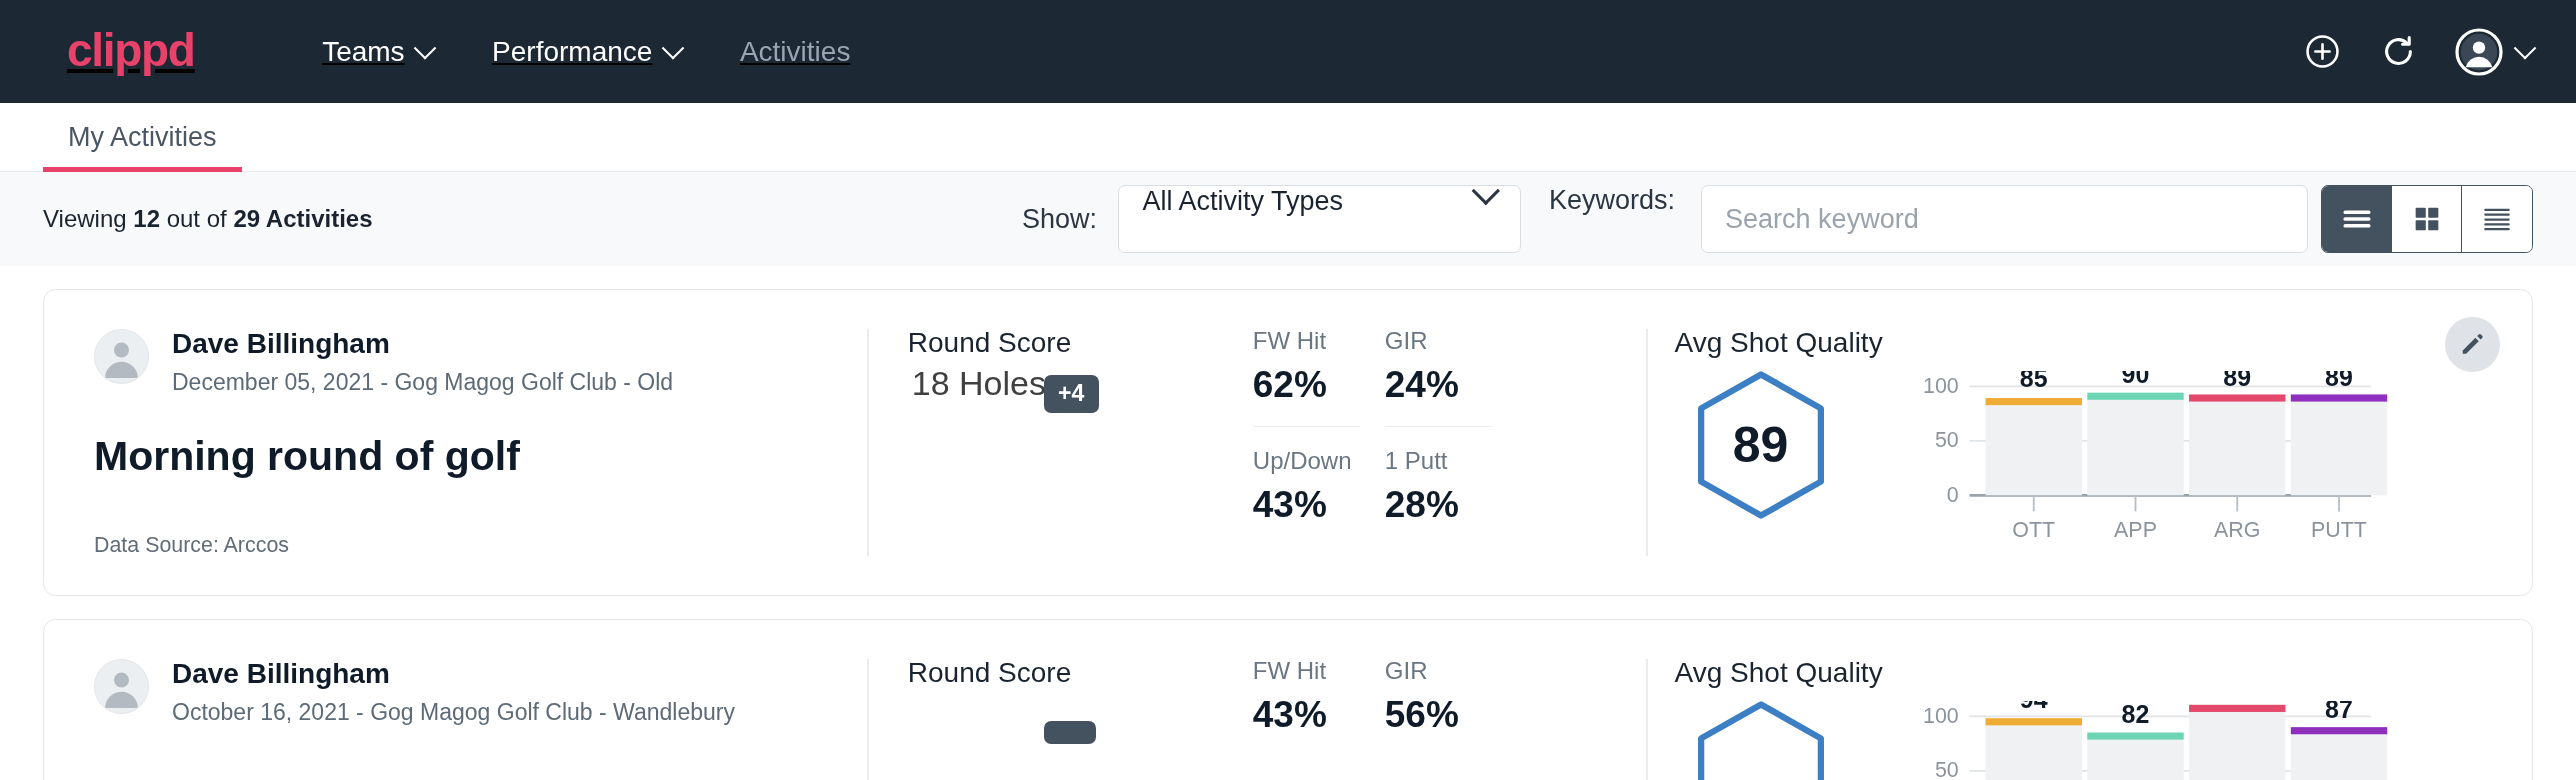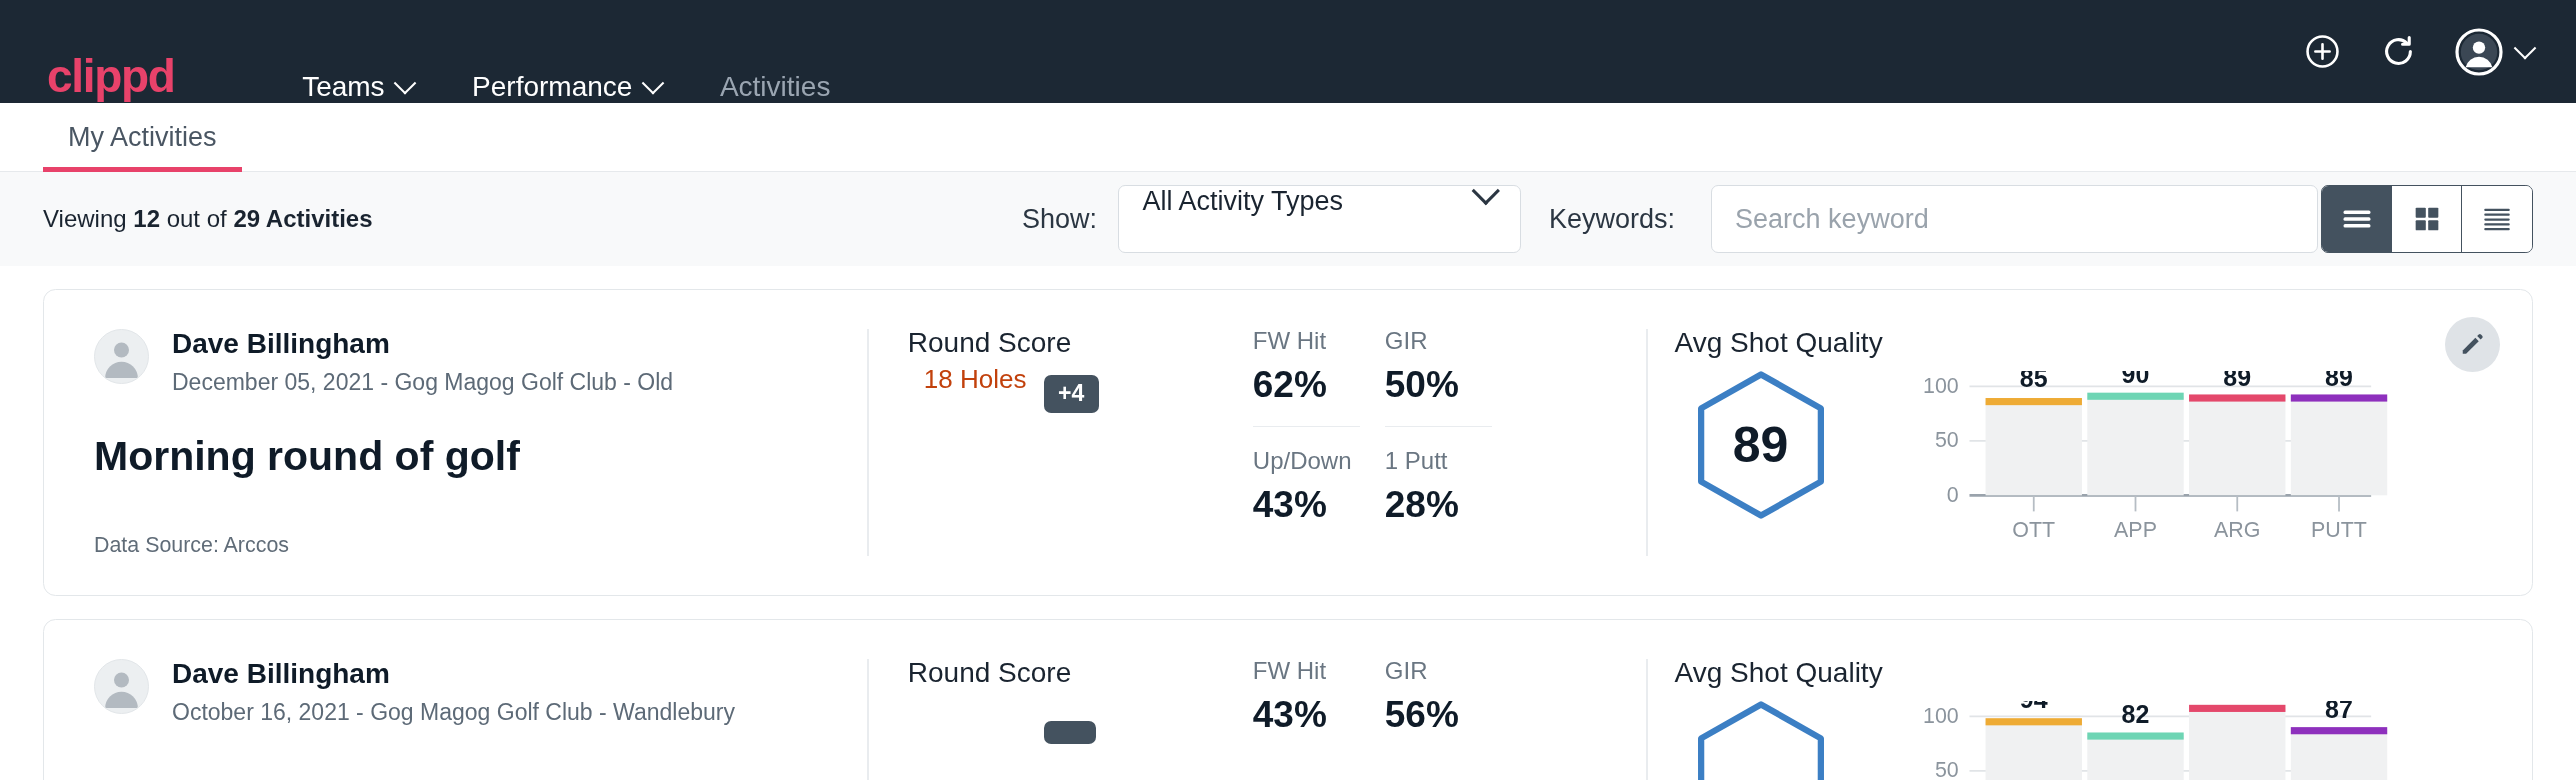--- a/index.html
+++ b/index.html
@@ -8,22 +8,23 @@
     width: 2576px; height: 780px;
     background: #ffffff;
     font-family: "Liberation Sans", sans-serif;
     overflow: hidden;
   }
   .page { width: 2576px; height: 780px; position: relative; background:#fff; }
 
   
   .topnav {
     height: 103px; background: #1c2834;
-    display: flex; align-items: flex-end; padding: 0 47px;
+    display: flex; align-items: center; padding: 0 67px;
     position: relative;
+    text-decoration: underline;
   }
   .logo {
     font-size: 46px; font-weight: bold; color: #e8426a;
     letter-spacing: -1.3px; margin-right: 98px;
     line-height: 1; padding-bottom: 3.6px;
   }
   .nav-items { display: flex; align-items: center; gap: 0px; }
   .nav-item {
     color: #ffffff; font-size: 28px; padding: 0 29.5px;
     display: flex; align-items: center; gap: 12.5px; cursor: pointer;
@@ -70,21 +71,21 @@
   .select {
     width: 403px; height: 68px; background:#fff; border: 1.8px solid #d8dde2;
     border-radius: 7.1px; display:flex; align-items:flex-start; padding: 0 23px;
     font-size: 27px; color:#1a2430; cursor:pointer; position:relative;
   }
   .select .sel-chev {
     position:absolute; right: 25px; width: 19.6px; height: 19.6px;
     border-right: 3.6px solid #2b3642; border-bottom: 3.6px solid #2b3642;
     transform: rotate(45deg) translate(-3.6px,-3.6px);
   }
-  .kw-group { position:absolute; left: 1549px; display:flex; align-items:center; gap: 36px; }
+  .kw-group { position:absolute; left: 1549px; display:flex; gap: 26px; }
   .search-input {
     width: 607px; height: 68px; background:#fff; border: 1.8px solid #d8dde2;
     border-radius: 7.1px; padding: 0 23px; font-size: 27px; color:#1a2430;
     font-family: "Liberation Sans", sans-serif; outline:none;
   }
   .search-input::placeholder { color:#9aa3ac; }
   .view-toggle {
     position:absolute; right: 43px; display:flex;
     border: 1.8px solid #44525f; border-radius: 7.1px; overflow:hidden;
   }
@@ -118,21 +119,21 @@
 
   .col-score { width: 384px; padding: 37px 0 0 39px; }
   .sec-h { font-size: 28px; color:#1a2430; }
   .score-row { display:flex; align-items:flex-end; margin-top: 5.4px; position:relative; }
   .big-score { font-size: 96px; font-weight: bold; color:#0f1b28; line-height: 1.0; letter-spacing:-1.8px; }
   .badge {
     background:#44525f; color:#fff; font-size:23px; font-weight:bold;
     border-radius:7.1px; padding: 5.4px 14.3px; position:absolute;
     left: 136px; top: 10.7px;
   }
-  .holes { font-size: 26px; color:#c2410c; margin-left: 16px; padding-bottom: 12.5px; }
+  .holes { font-size: 34px; color:#404040; margin-left: 4px; padding-bottom: 12.5px; }
 
   .col-stats { width: 393px; padding: 37px 0 0 0; display:flex; }
   .stat-col { width: 132px; }
   .stat-lbl { font-size: 24px; color:#6a7682; }
   .stat-val { font-size: 37px; font-weight:bold; color:#0f1b28; margin-top: 9px; }
   .stat-rule { height:1.8px; background:#e9ecef; width: 107px; margin: 19.6px 0 19.6px 0; }
 
   .col-quality { flex:1; padding: 37px 0 0 27px; position:relative; }
   .hexwrap { position:absolute; left: 46px; top: 79px; }
   .hexnum {
@@ -284,21 +285,21 @@
       <div class="col-stats">
         <div class="stat-col">
           <div class="stat-lbl">FW Hit</div>
           <div class="stat-val">62%</div>
           <div class="stat-rule"></div>
           <div class="stat-lbl">Up/Down</div>
           <div class="stat-val">43%</div>
         </div>
         <div class="stat-col">
           <div class="stat-lbl">GIR</div>
-          <div class="stat-val">50%</div>
+          <div class="stat-val">24%</div>
           <div class="stat-rule"></div>
           <div class="stat-lbl">1 Putt</div>
           <div class="stat-val">28%</div>
         </div>
       </div>
 
       <div class="vdiv"></div>
 
       <div class="col-quality">
         <div class="sec-h">Avg Shot Quality</div>

